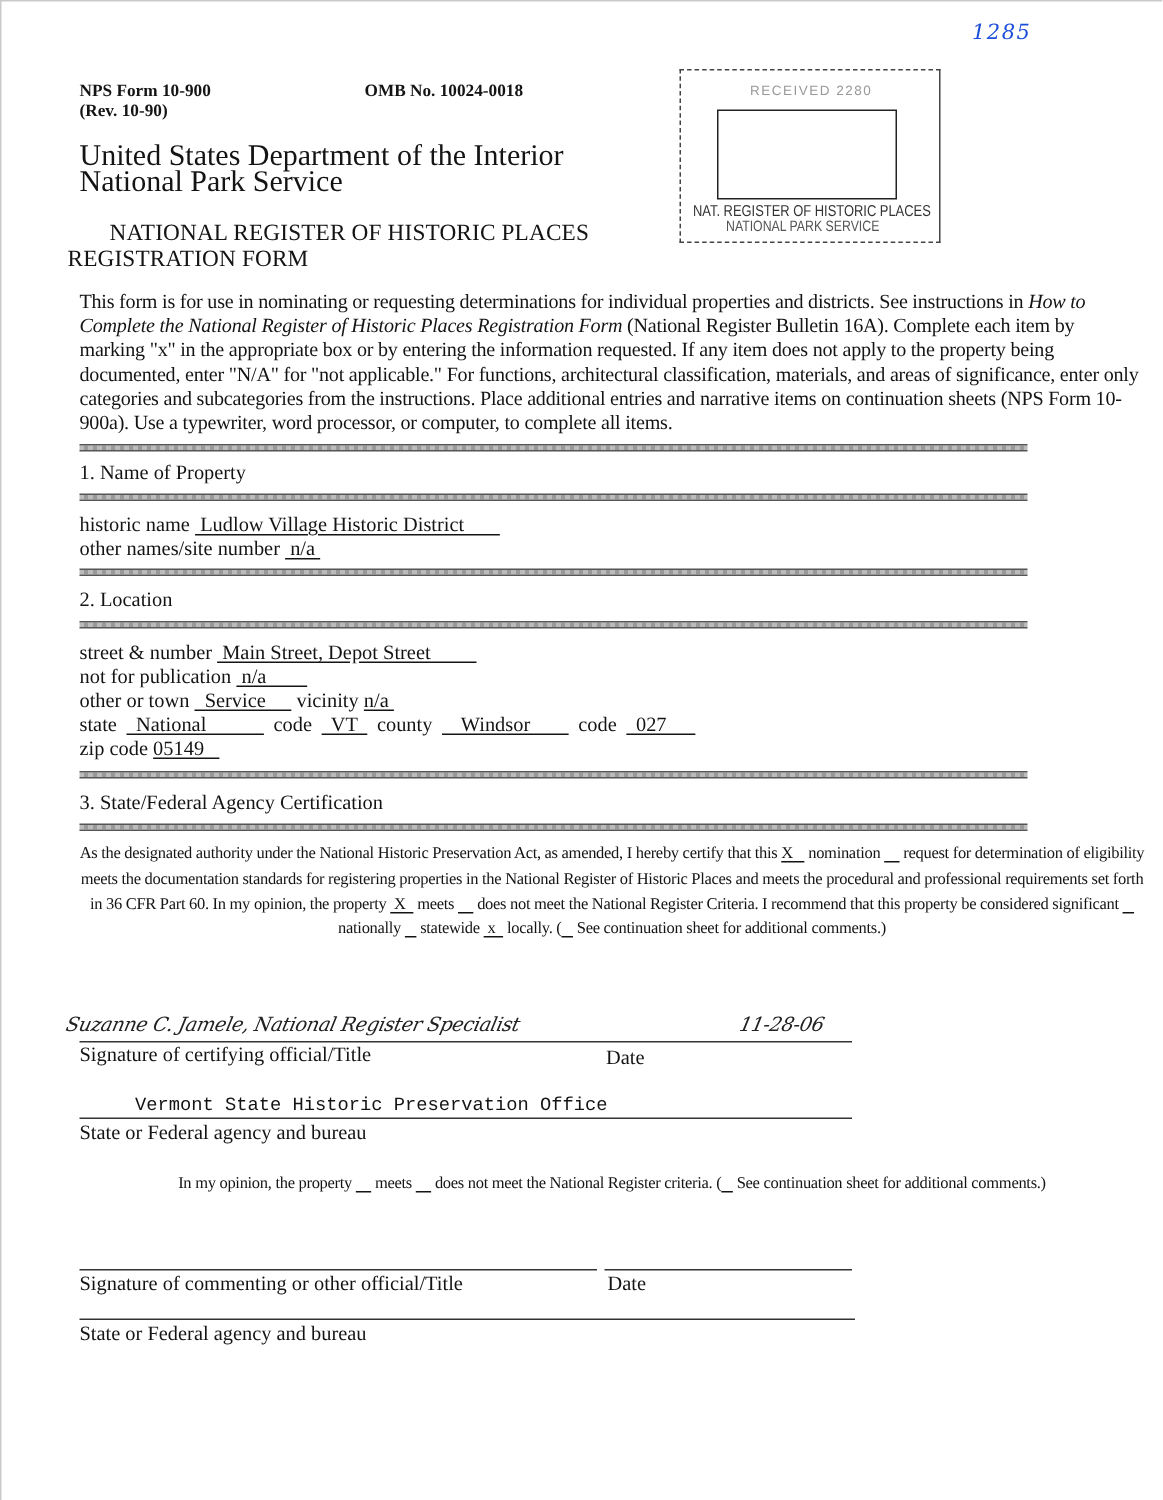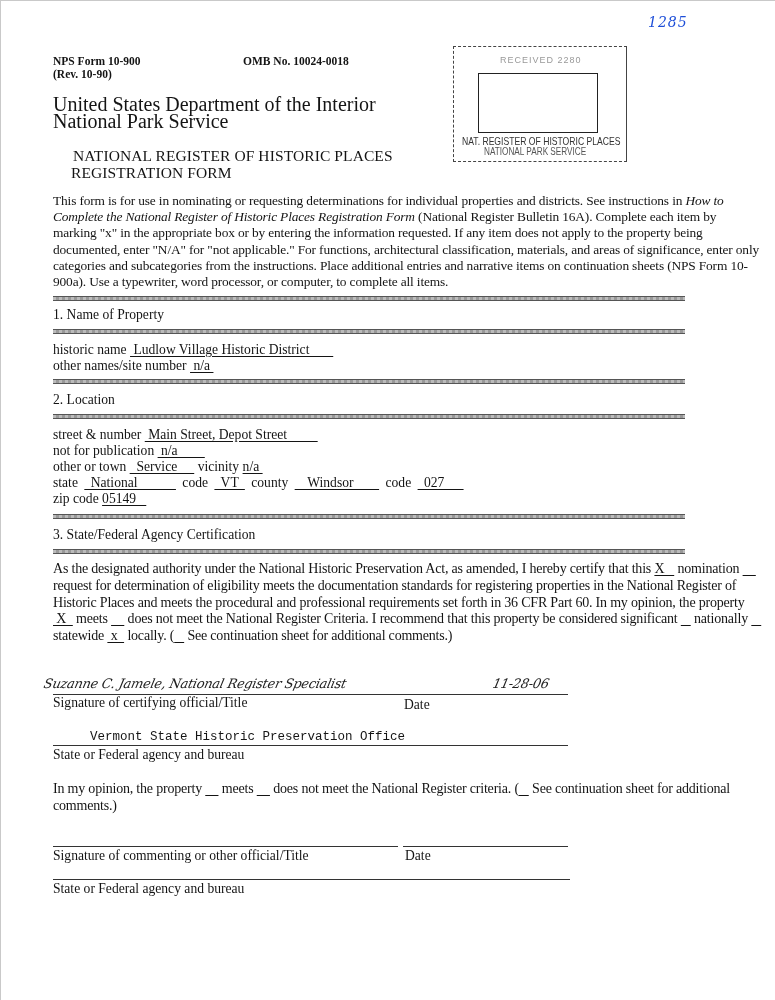--- a/index.html
+++ b/index.html
@@ -15,21 +15,21 @@
   .title { font-size: 15.5px; line-height: 17px; letter-spacing: 0.1px; }
   .intro { font-size: 13.4px; line-height: 16.2px; white-space: normal; width: 710px; letter-spacing: -0.15px; }
   .intro i { font-style: italic; }
   .dbl {
     position: absolute; height: 3px; border-top: 1px solid #555; border-bottom: 1px solid #555;
     background: repeating-linear-gradient(90deg, #bbb 0 3px, #999 3px 6px);
   }
   .sec { font-size: 13.6px; line-height: 16px; }
   .field { font-size: 13.6px; line-height: 16px; }
   .u { text-decoration: underline; text-underline-offset: 2px; white-space: pre; }
-  .cert { font-size: 14px; line-height: 16.8px; white-space: normal; width: 710px; letter-spacing: -0.2px; }
+  .cert { font-size: 11px; line-height: 16.8px; white-space: normal; width: 710px; letter-spacing: -0.2px; text-align: center; }
   .line { position: absolute; height: 1px; background: #333; }
   .sig { font-family: "DejaVu Serif", serif; font-style: italic; font-size: 13px; color: #222; letter-spacing: -0.3px; transform: skewX(-12deg); }
   .mono { font-family: "Liberation Mono", monospace; font-size: 12.5px; }
   .stamp {
     position: absolute; left: 453px; top: 46px; width: 172px; height: 114px;
     border: 1px dashed #444; border-right-style: solid;
   }
   .stamp-inner { position: absolute; left: 24px; top: 26px; width: 118px; height: 58px; border: 1.5px solid #222; }
   .stamp-top { position: absolute; left: 46px; top: 8px; font-family: "Liberation Sans", sans-serif; font-size: 9px; color: #999; letter-spacing: 1px; }
   .stamp-l1 { position: absolute; left: 8px; top: 88px; font-family: "Liberation Sans", sans-serif; font-size: 10.5px; color: #333; transform: scaleX(0.82); transform-origin: left; white-space: nowrap; }
@@ -41,21 +41,21 @@
 
 <div class="page-edge-top"></div>
 <div class="page-edge-left"></div>
 
 <div class="abs hdr-small" style="left:53px; top:54px;">NPS Form 10-900</div>
 <div class="abs hdr-small" style="left:53px; top:67px;">(Rev. 10-90)</div>
 <div class="abs hdr-small" style="left:243px; top:54px;">OMB No. 10024-0018</div>
 <div class="abs dept" style="left:53px; top:96px;">United States Department of the Interior</div>
 <div class="abs dept" style="left:53px; top:113px;">National Park Service</div>
 <div class="abs title" style="left:53px; top:147px;margin-left:20px;">NATIONAL REGISTER OF HISTORIC PLACES</div>
-<div class="abs title" style="left:71px; top:164px;">REGISTRATION FORM</div>
+<div class="abs title" style="left:45px; top:164px;">REGISTRATION FORM</div>
 
 <div class="stamp">
   <div class="stamp-top">RECEIVED 2280</div>
   <div class="stamp-inner"></div>
   <div class="stamp-l1">NAT. REGISTER OF HISTORIC PLACES</div>
   <div class="stamp-l2">NATIONAL PARK SERVICE</div>
 </div>
 <div class="corner-mark">1285</div>
 
 <div class="abs intro" style="left:53px; top:193px;"><span>This form is for use in nominating or requesting determinations for individual properties and districts.  See instructions in </span><i>How to Complete the National Register of Historic Places Registration Form</i><span> (National Register Bulletin 16A).  Complete each item by marking "x" in the appropriate box or by entering the information requested.  If any item does not apply to the property being documented, enter "N/A" for "not applicable."  For functions, architectural classification, materials, and areas of significance, enter only categories and subcategories from the instructions.  Place additional entries and narrative items on continuation sheets (NPS Form 10-900a).  Use a typewriter, word processor, or computer, to complete all items.</span></div>

